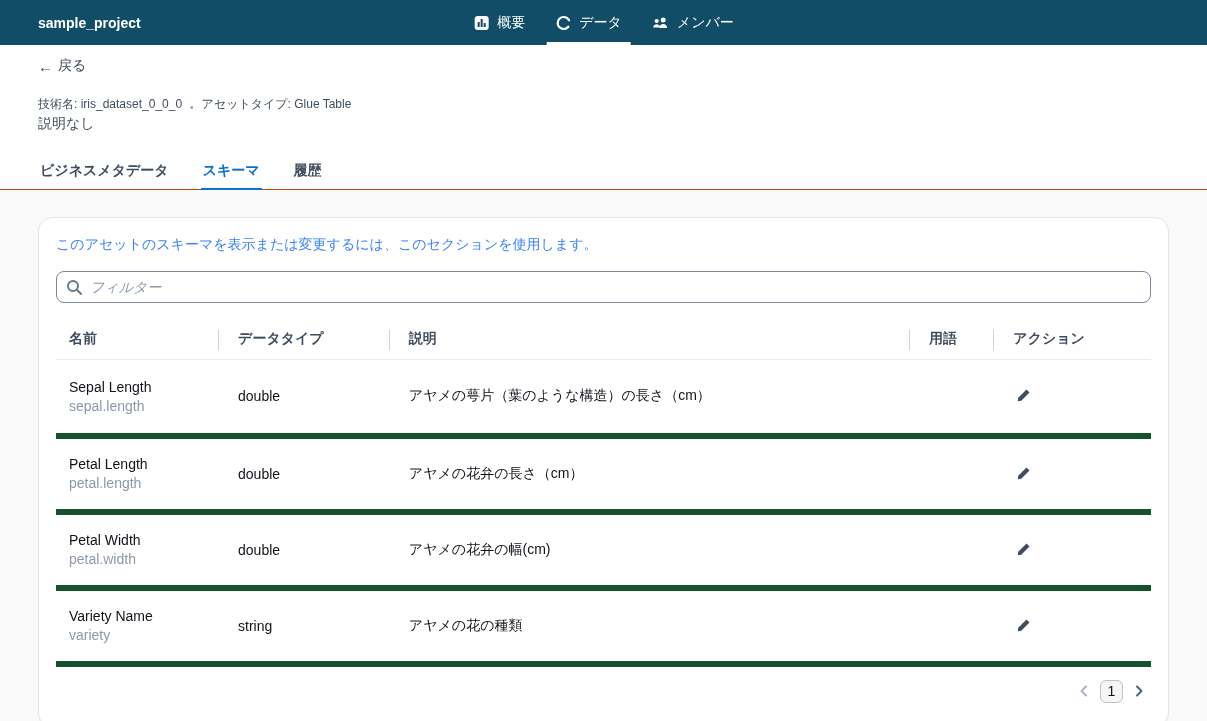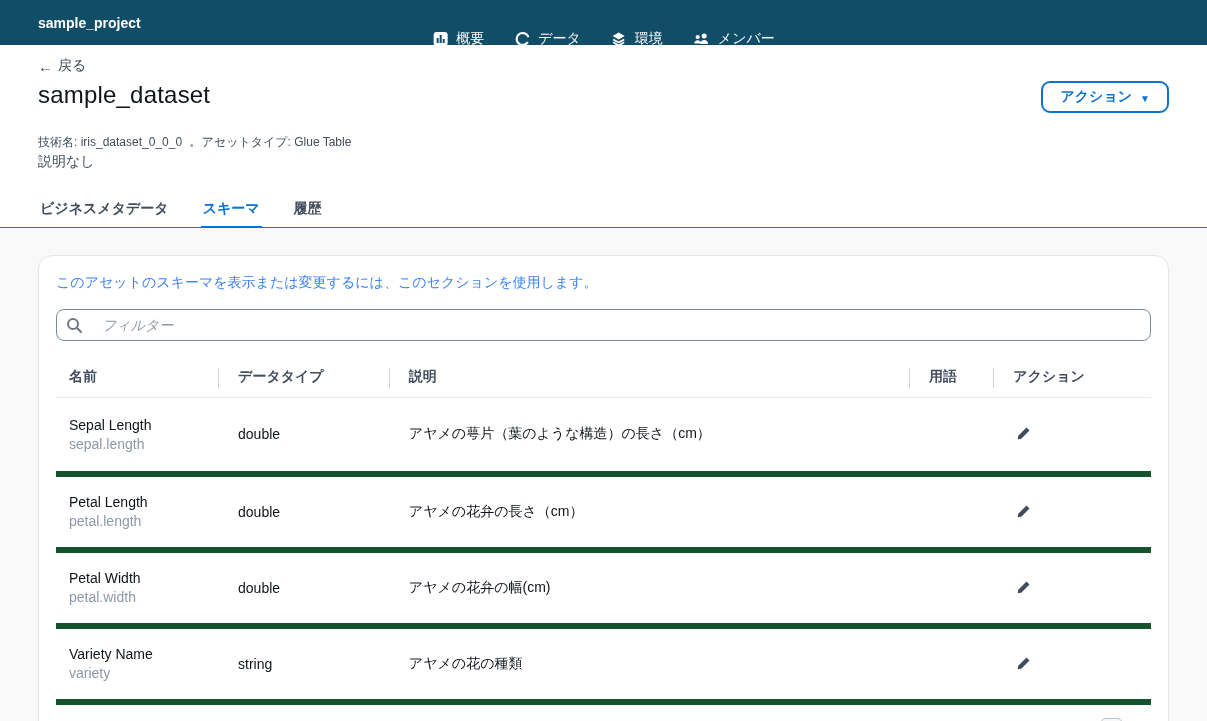--- a/index.html
+++ b/index.html
@@ -10,21 +10,21 @@
     display:flex; flex-direction:column;
   }
 
   
   .navbar {
     height:45px; flex:0 0 45px; background:#124d68; color:#fff;
     display:flex; align-items:center; padding:0 38px; position:relative;text-align:right;
   }
   .project-name { font-weight:bold; font-size:14px; cursor:pointer; }
   .nav-center {
-    position:absolute; left:50%; top:16px; transform:translateX(-50%);
+    position:absolute; left:50%; top:0; transform:translateX(-50%);
     height:100%; display:flex; align-items:stretch;
   }
   .nav-item {
     display:flex; align-items:center; gap:8px; padding:0 15px;
     font-size:14px; color:#fff; cursor:pointer; position:relative; white-space:nowrap;
   }
   .nav-item .nicon { display:flex; align-items:center; }
   .nav-item.active::after {
     content:""; position:absolute; left:6px; right:6px; bottom:0; height:3px; background:#ffffff;
   }
@@ -65,21 +65,21 @@
   .content { flex:1; padding:27px 38px 0; background:#f9f9fa; }
   .card {
     background:#fff; border:1px solid #e3e6ea; border-radius:14px;
     box-shadow:0 1px 2px rgba(0,0,0,.03);
     padding:18px 17px 0; min-height:510px;
   }
   .card-instructions { font-size:14px; color:#3b82f6; }
 
   .filter-box {
     margin-top:17px; height:32px; border:1px solid #7d8998; border-radius:8px;
-    display:flex; align-items:center; padding:0 9px; gap:19px; background:#fff;
+    display:flex; align-items:center; padding:0 9px; gap:7px; background:#fff;
   }
   .filter-box svg { flex:0 0 auto; }
   .filter-input {
     border:none; outline:none; flex:1; font-size:14px; font-family:inherit;
     color:#0f141a; background:transparent; height:100%;
   }
   .filter-input::placeholder { color:#8d99a8; font-style:italic; }
 
   
   table { width:100%; border-collapse:collapse; table-layout:fixed; margin-top:17px; }
@@ -136,30 +136,20 @@
 
     <div class="nav-item active">
       <span class="nicon">
         <svg width="16" height="16" viewBox="0 0 16 16">
             <circle cx="8" cy="8" r="6" fill="none" stroke="#fff" stroke-width="2.2" stroke-dasharray="30 8" stroke-dashoffset="-4" stroke-linecap="round"></circle>
           </svg>
       </span>
       <span>データ</span>
     </div>
 
-    <div class="nav-item">
-      <span class="nicon">
-        <svg width="16" height="16" viewBox="0 0 16 16">
-            <path d="M8 1.5 14 5 8 8.5 2 5Z" fill="#fff"></path>
-            <path d="M2.5 8.5 8 11.6l5.5-3.1" fill="none" stroke="#fff" stroke-width="1.7" stroke-linejoin="round"></path>
-            <path d="M2.5 11.3 8 14.4l5.5-3.1" fill="none" stroke="#fff" stroke-width="1.7" stroke-linejoin="round"></path>
-          </svg>
-      </span>
-      <span>環境</span>
-    </div>
 
     <div class="nav-item">
       <span class="nicon">
         <svg width="17" height="16" viewBox="0 0 17 16">
             <circle cx="5" cy="6" r="2.1" fill="#fff"></circle>
             <path d="M1.5 12.6c0-2 1.6-3.3 3.5-3.3s3.5 1.3 3.5 3.3Z" fill="#fff"></path>
             <circle cx="11.5" cy="5" r="2.5" fill="#fff"></circle>
             <path d="M7.6 13c0-2.4 1.8-3.9 3.9-3.9s3.9 1.5 3.9 3.9Z" fill="#fff"></path>
           </svg>
       </span>
@@ -169,27 +159,20 @@
   </div>
 </div>
 
 <div class="page-header">
   <div class="ph-pad">
     <a class="back-link">
       <span class="arrow">←</span>
       <span>戻る</span>
     </a>
 
-    <div class="title-row">
-      <h1 class="page-title">sample_dataset</h1>
-      <button class="actions-btn">
-        <span>アクション</span>
-        <span class="caret">▼</span>
-      </button>
-    </div>
 
     <div class="meta-line">
       <span>技術名: iris_dataset_0_0_0</span>
       <span class="dot">•</span>
       <span>アセットタイプ: Glue Table</span>
     </div>
 
     <div class="asset-desc">説明なし</div>
   </div>
 

